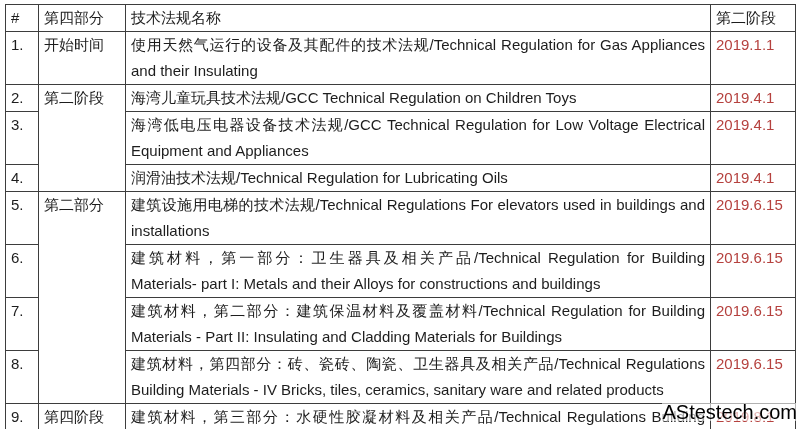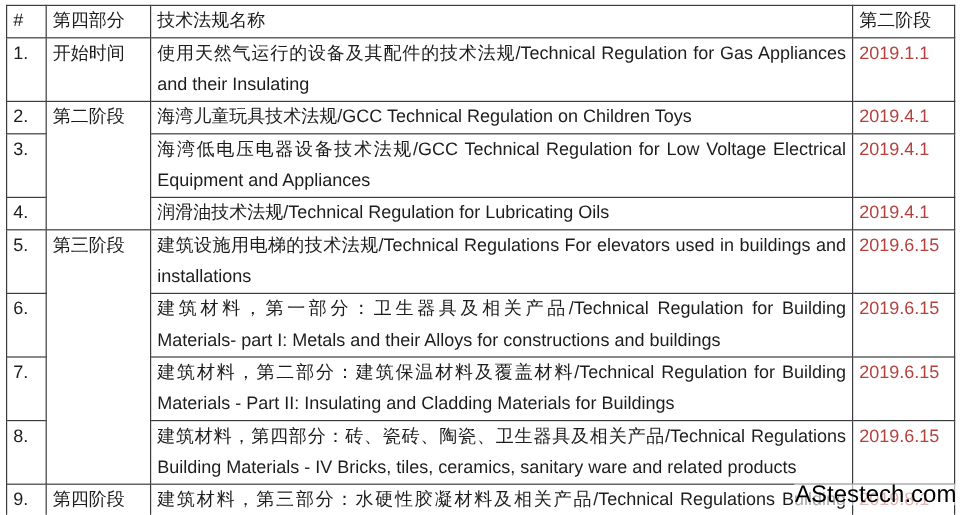--- a/index.html
+++ b/index.html
@@ -92,21 +92,21 @@
         <td class="name-cell">海湾低电压电器设备技术法规/GCC Technical Regulation for Low Voltage Electrical Equipment and Appliances</td>
         <td class="date-cell" style="color: rgb(181, 65, 62);">2019.4.1</td>
       </tr>
       <tr>
         <td class="num-cell">4.</td>
         <td class="name-cell">润滑油技术法规/Technical Regulation for Lubricating Oils</td>
         <td class="date-cell" style="color: rgb(181, 65, 62);">2019.4.1</td>
       </tr>
       <tr>
         <td class="num-cell">5.</td>
-        <td class="phase-cell" rowspan="4">第三阶段</td>
+        <td class="phase-cell" rowspan="4">第二部分</td>
         <td class="name-cell">建筑设施用电梯的技术法规/Technical Regulations For elevators used in buildings and installations</td>
         <td class="date-cell" style="color: rgb(181, 65, 62);">2019.6.15</td>
       </tr>
       <tr>
         <td class="num-cell">6.</td>
         <td class="name-cell">建筑材料，第一部分：卫生器具及相关产品/Technical Regulation for Building Materials- part I: Metals and their Alloys for constructions and buildings</td>
         <td class="date-cell" style="color: rgb(181, 65, 62);">2019.6.15</td>
       </tr>
       <tr>
         <td class="num-cell">7.</td>

